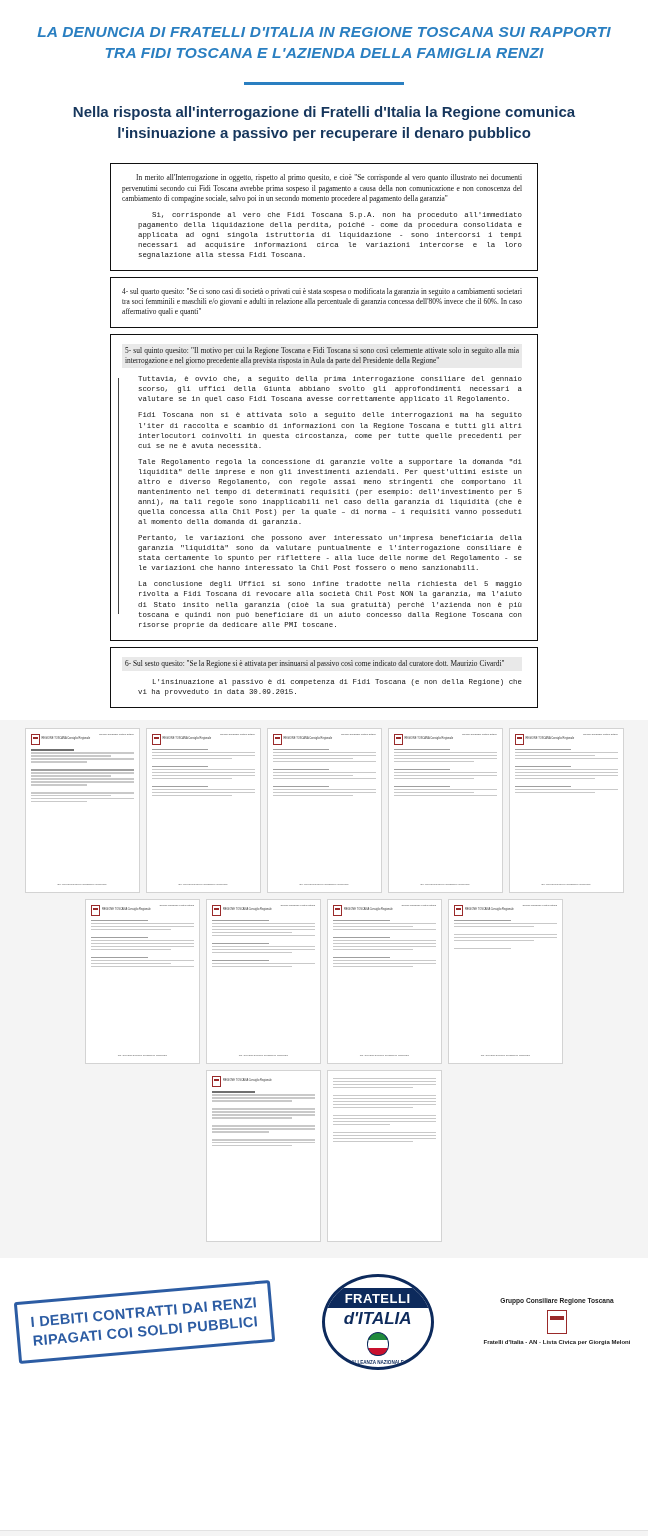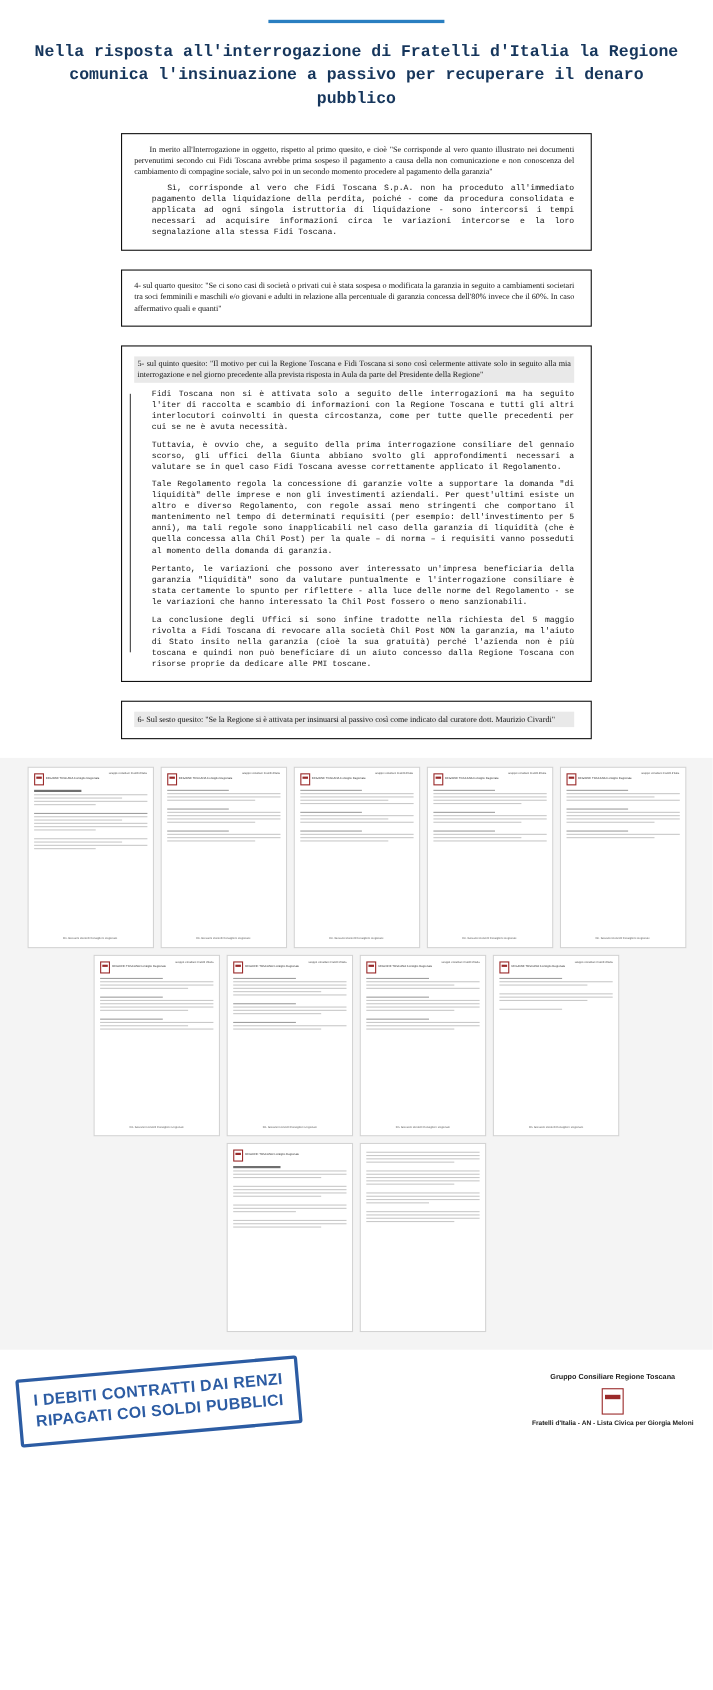--- a/index.html
+++ b/index.html
@@ -38,37 +38,37 @@
     margin: 18px 0 14px 0;
   }
   .rule {
     width: 160px;
     height: 3px;
     background: #2a7fc1;
   }
   .subhead {
     text-align: center;
     color: #16365c;
-    font-family: Liberation Mono, monospace;
+    font-family: Liberation Sans, sans-serif;
     font-weight: bold;
     font-size: 15px;
     line-height: 1.42;
     padding: 2px 26px 0 26px;
   }
 
   
   .doc-area {
     margin: 20px 0 0 0;
     padding: 0 110px 0 110px;
   }
   .docbox {
     border: 1px solid #111;
     background: #fff;
     padding: 9px 15px 10px 11px;
-    margin-bottom: 17px;
+    margin-bottom: 6px;
     font-family: "Liberation Serif", serif;
     font-size: 7.4px;
     line-height: 1.36;
     color: #111;
     text-align: justify;
   }
   .docbox p { margin: 0 0 6px 0; }
   .docbox p:last-child { margin-bottom: 0; }
   .indent { text-indent: 14px; }
   .ind-blk { padding-left: 16px; font-family: Liberation Mono, monospace; }
@@ -276,49 +276,51 @@
     height: 6px;
     background: #f4f4f4;
     border-top: 1px solid #e2e2e2;
   }
 </style>
 </head>
 <body>
 
 <div class="page">
 
+  <div class="kicker">LA DENUNCIA DI FRATELLI D'ITALIA IN REGIONE TOSCANA SUI RAPPORTI TRA FIDI TOSCANA E L'AZIENDA DELLA FAMIGLIA RENZI</div>
   <div class="rule-wrap">
     <div class="rule"></div>
   </div>
   <div class="subhead">Nella risposta all'interrogazione di Fratelli d'Italia la Regione comunica l'insinuazione a passivo per recuperare il denaro pubblico</div>
 
   <div class="doc-area">
 
     <div class="docbox">
       <p class="indent">In merito all'Interrogazione in oggetto, rispetto al primo quesito, e cioè "Se corrisponde al vero quanto illustrato nei documenti pervenutimi secondo cui Fidi Toscana avrebbe prima sospeso il pagamento a causa della non comunicazione e non conoscenza del cambiamento di compagine sociale, salvo poi in un secondo momento procedere al pagamento della garanzia"</p>
       <p class="ind-blk indent">Sì, corrisponde al vero che Fidi Toscana S.p.A. non ha proceduto all'immediato pagamento della liquidazione della perdita, poiché - come da procedura consolidata e applicata ad ogni singola istruttoria di liquidazione - sono intercorsi i tempi necessari ad acquisire informazioni circa le variazioni intercorse e la loro segnalazione alla stessa Fidi Toscana.</p>
     </div>
 
     <div class="docbox">
       <p>4- sul quarto quesito: "Se ci sono casi di società o privati cui è stata sospesa o modificata la garanzia in seguito a cambiamenti societari tra soci femminili e maschili e/o giovani e adulti in relazione alla percentuale di garanzia concessa dell'80% invece che il 60%. In caso affermativo quali e quanti"</p>
     </div>
 
     <div class="docbox">
       <p class="shade">5- sul quinto quesito: "Il motivo per cui la Regione Toscana e Fidi Toscana si sono così celermente attivate solo in seguito alla mia interrogazione e nel giorno precedente alla prevista risposta in Aula da parte del Presidente della Regione"</p>
       <div class="ind-blk sidebar-mark">
+        <p>Tuttavia, è ovvio che, a seguito della prima interrogazione consiliare del gennaio scorso, gli uffici della Giunta abbiano svolto gli approfondimenti necessari a valutare se in quel caso Fidi Toscana avesse correttamente applicato il Regolamento.</p>
         <p>Fidi Toscana non si è attivata solo a seguito delle interrogazioni ma ha seguito l'iter di raccolta e scambio di informazioni con la Regione Toscana e tutti gli altri interlocutori coinvolti in questa circostanza, come per tutte quelle precedenti per cui se ne è avuta necessità.</p>
-        <p>Tuttavia, è ovvio che, a seguito della prima interrogazione consiliare del gennaio scorso, gli uffici della Giunta abbiano svolto gli approfondimenti necessari a valutare se in quel caso Fidi Toscana avesse correttamente applicato il Regolamento.</p>
         <p>Tale Regolamento regola la concessione di garanzie volte a supportare la domanda "di liquidità" delle imprese e non gli investimenti aziendali. Per quest'ultimi esiste un altro e diverso Regolamento, con regole assai meno stringenti che comportano il mantenimento nel tempo di determinati requisiti (per esempio: dell'investimento per 5 anni), ma tali regole sono inapplicabili nel caso della garanzia di liquidità (che è quella concessa alla Chil Post) per la quale – di norma – i requisiti vanno posseduti al momento della domanda di garanzia.</p>
         <p>Pertanto, le variazioni che possono aver interessato un'impresa beneficiaria della garanzia "liquidità" sono da valutare puntualmente e l'interrogazione consiliare è stata certamente lo spunto per riflettere - alla luce delle norme del Regolamento - se le variazioni che hanno interessato la Chil Post fossero o meno sanzionabili.</p>
         <p>La conclusione degli Uffici si sono infine tradotte nella richiesta del 5 maggio rivolta a Fidi Toscana di revocare alla società Chil Post NON la garanzia, ma l'aiuto di Stato insito nella garanzia (cioè la sua gratuità) perché l'azienda non è più toscana e quindi non può beneficiare di un aiuto concesso dalla Regione Toscana con risorse proprie da dedicare alle PMI toscane.</p>
       </div>
     </div>
 
     <div class="docbox">
       <p class="shade">6- Sul sesto quesito: "Se la Regione si è attivata per insinuarsi al passivo così come indicato dal curatore dott. Maurizio Civardi"</p>
+      <p class="ind-blk indent">L'insinuazione al passivo è di competenza di Fidi Toscana (e non della Regione) che vi ha provveduto in data 30.09.2015.</p>
     </div>
 
   </div>
 
   <div class="thumbs">
 
     <div class="thumb-row">
 
       <div class="thumb">
         <div class="th-head">
@@ -660,20 +662,26 @@
 
   </div>
 
   <div class="footer">
 
     <div class="stamp">
       <div>I DEBITI CONTRATTI DAI RENZI</div>
       <div>RIPAGATI COI SOLDI PUBBLICI</div>
     </div>
 
+    <div class="fdi-logo">
+      <div class="fdi-bar">FRATELLI</div>
+      <div class="fdi-sub">d'ITALIA</div>
+      <div class="fdi-flame"></div>
+      <div class="fdi-circ-text">ALLEANZA NAZIONALE</div>
+    </div>
 
     <div class="group-block">
       <div class="group-title">Gruppo Consiliare
 Regione Toscana</div>
       <div class="group-crest"></div>
       <div class="group-foot">Fratelli d'Italia - AN - Lista
 Civica per Giorgia Meloni</div>
     </div>
 
   </div>

